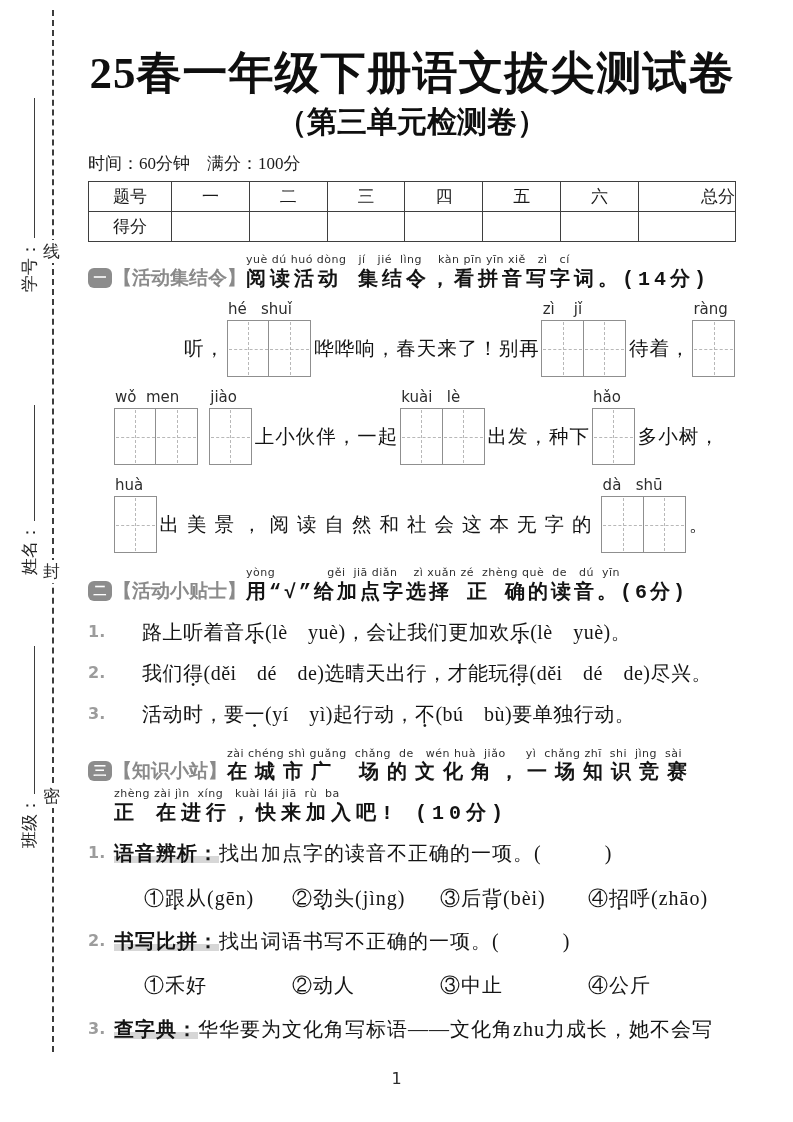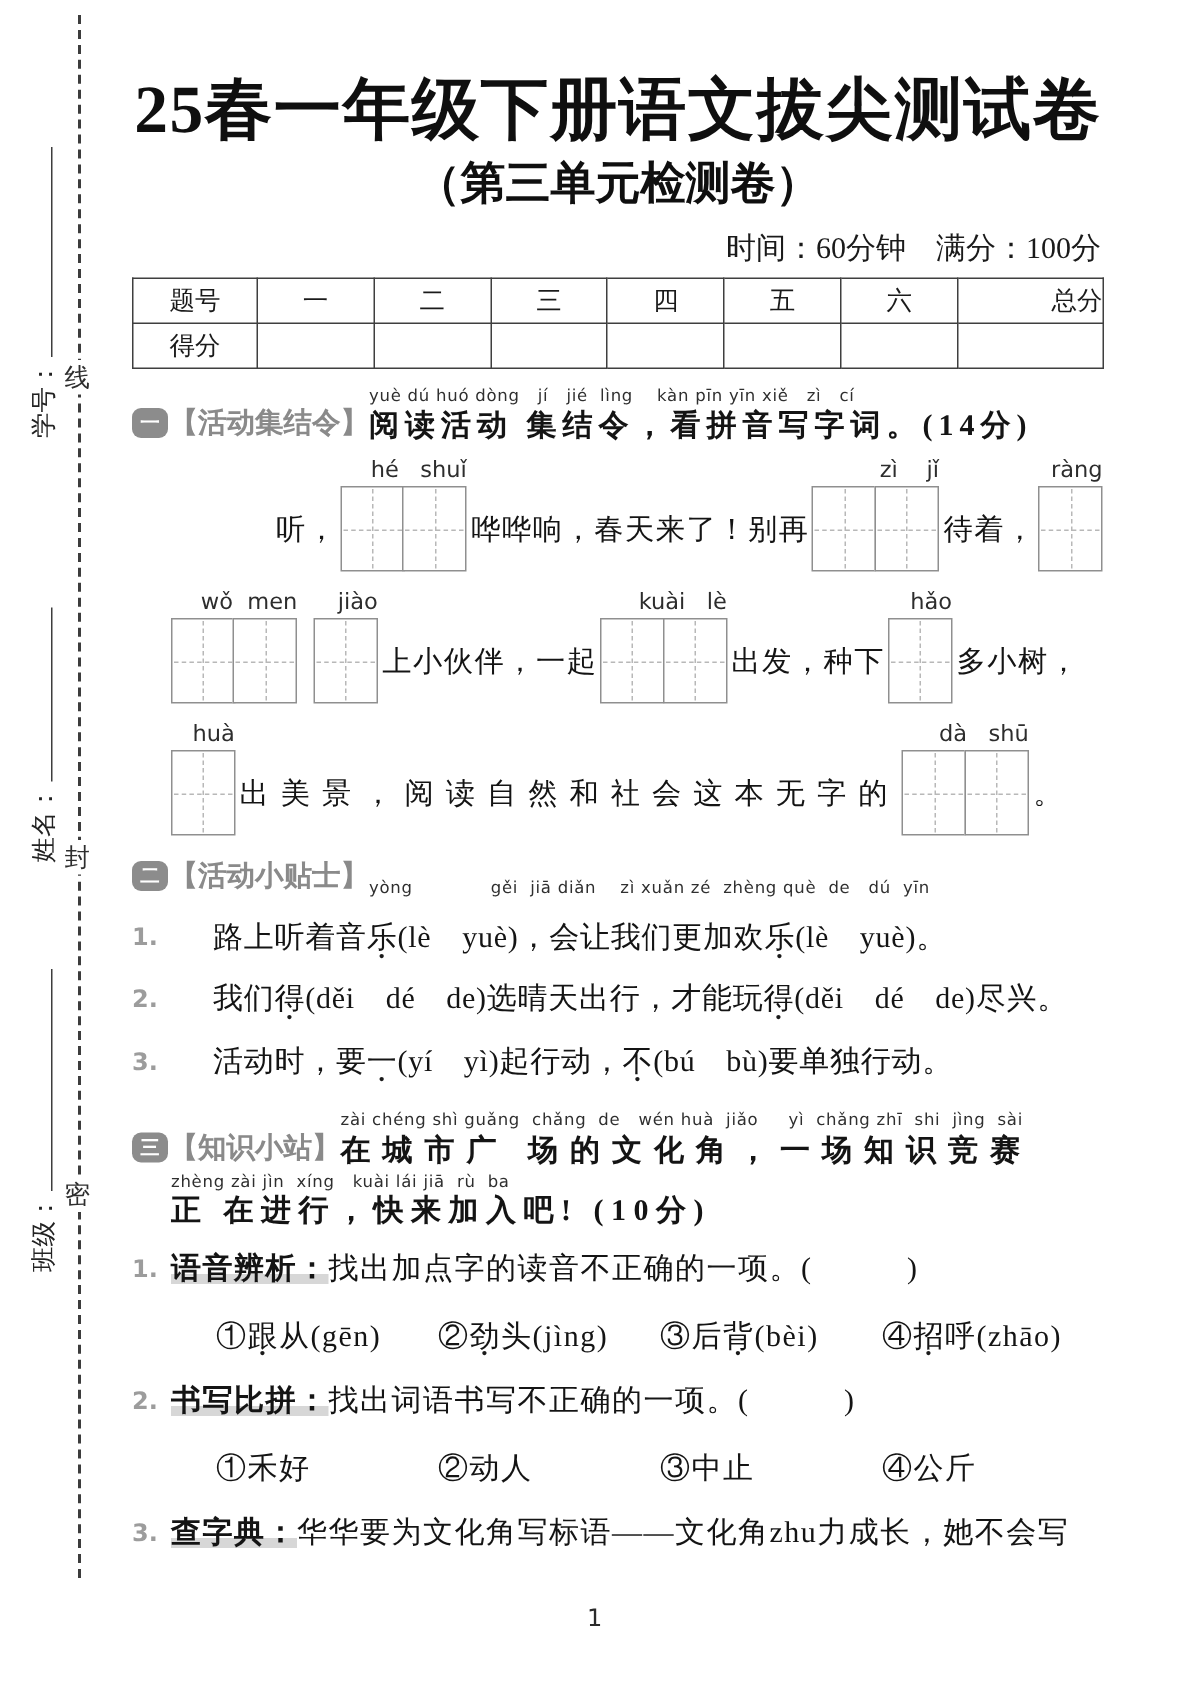--- a/index.html
+++ b/index.html
@@ -20,51 +20,51 @@
     white-space:nowrap;font-size:17px;color:#222;line-height:26px;}
   .seal-group .blank{display:inline-block;border-bottom:1.6px solid #3d3d3d;height:1.05em;margin-left:3px;vertical-align:baseline;}
   .seal-group.g1{top:292px;} .seal-group.g1 .blank{width:140px;}
   .seal-group.g2{top:575px;} .seal-group.g2 .blank{width:116px;}
   .seal-group.g3{top:848px;} .seal-group.g3 .blank{width:148px;}
 
   
   .content{position:absolute;left:88px;top:48px;width:648px;}
   .title{font-size:45px;font-weight:bold;text-align:center;letter-spacing:1px;line-height:1.12;color:#0f0f0f;}
   .subtitle{font-size:30px;font-weight:bold;text-align:center;margin-top:4px;color:#0f0f0f;}
-  .meta{text-align:right;font-size:20px;margin-top:9px;padding-right:2px;color:#1a1a1a;}
+  .meta{text-align:left;font-size:17px;margin-top:9px;padding-right:2px;color:#1a1a1a;}
 
   table.score-table{border-collapse:collapse;width:100%;margin-top:6px;table-layout:fixed;}
   table.score-table td{border:1.6px solid #3f3f3f;height:29px;text-align:center;font-size:17px;padding:0;color:#1a1a1a;}
   table.score-table td:first-child{width:82px;}
   table.score-table td:last-child{width:96px;text-align:right;}
 
   
   .sec-head{display:flex;align-items:flex-end;margin-top:12px;}
   .sec-icon{flex:0 0 auto;width:24px;height:20px;background:#8c8c8c;border-radius:6px;color:#fff;
     font-size:13px;line-height:20px;text-align:center;margin:0 1px 5px 0;font-weight:bold;}
   .sec-tag{flex:0 0 auto;font-size:19px;font-weight:bold;color:#8a8a8a;margin-bottom:2px;font-family:"Liberation Serif",serif;}
   .headcol{display:flex;flex-direction:column;flex:1;}
   .sec-pinyin{font-family:"DejaVu Sans","Liberation Sans",sans-serif;font-size:11px;color:#2f2f2f;
     line-height:1.15;white-space:pre;letter-spacing:0.5px;}
-  .sec-title{font-size:20px;font-weight:bold;color:#141414;line-height:1.3;white-space:nowrap;}
+  .sec-title{font-size:20px;font-weight:bold;color:#141414;line-height:1.3;white-space:nowrap;font-family:Liberation Mono, monospace;}
   .sec-title.t1{letter-spacing:4px;}
   .sec-title.t2{letter-spacing:3px;}
   .sec-title.t3a{letter-spacing:8px;}
   .sec3-line2{display:flex;flex-direction:column;margin-left:26px;margin-top:2px;}
   .sec-title.t3b{letter-spacing:5px;}
 
   
   .fill-line{display:flex;align-items:center;margin-top:31px;min-height:57px;font-size:19.5px;
     letter-spacing:1px;padding-left:24px;color:#141414;}
   #sec1-lines .fill-line:nth-child(1){padding-left:96px;margin-top:27px;}
   #sec1-lines .fill-line:nth-child(3) .ftext{letter-spacing:8px;}
   .ftext{white-space:nowrap;}
   .wg{position:relative;display:flex;flex:0 0 auto;margin:0 3px;}
   .wg + .wg{margin-left:9px;}
-  .wg .pin{position:absolute;top:-20px;left:0;width:100%;text-align:right;
+  .wg .pin{position:absolute;top:-20px;left:0;width:100%;text-align:left;
     font-family:"DejaVu Sans","Liberation Sans",sans-serif;font-size:15px;color:#2d2d2d;white-space:pre;letter-spacing:0;}
   .cell{width:43px;height:57px;border:1.4px solid #8f8f8f;margin-left:-1.4px;position:relative;background:#fff;box-sizing:border-box;}
   .cell:first-child{margin-left:0;}
   .cell::before{content:"";position:absolute;left:1px;right:1px;top:50%;border-top:1px dashed #b8b8b8;}
   .cell::after{content:"";position:absolute;top:1px;bottom:1px;left:50%;border-left:1px dashed #b8b8b8;}
 
   
   .qitem{display:flex;margin-top:11px;font-size:20px;line-height:1.52;color:#141414;}
   .qnum{flex:0 0 26px;color:#9c9c9c;font-weight:bold;font-family:"DejaVu Sans","Liberation Sans",sans-serif;
     font-size:16px;padding-top:3px;}
@@ -196,20 +196,21 @@
           </div>
           <span class="ftext">。</span>
         </div>
       </div>
 
     <div class="sec-head" style="margin-top:14px;">
       <span class="sec-icon">二</span>
       <span class="sec-tag">【活动小贴士】</span>
       <span class="headcol">
         <span class="sec-pinyin">yòng             gěi  jiā diǎn    zì xuǎn zé  zhèng què  de   dú  yīn</span>
+        <span class="sec-title t2">用“√”给加点字选择 正 确的读音。(6分)</span>
       </span>
     </div>
     <div id="sec2-items">
         <div class="qitem">
           <span class="qnum">1.</span>
           <div class="qtext"><span>路上听着音</span><span class="dotted">乐</span><span>(lè　yuè)，会让我们更加欢</span><span class="dotted">乐</span><span>(lè　yuè)。</span></div>
         </div>
         <div class="qitem">
           <span class="qnum">2.</span>
           <div class="qtext"><span>我们</span><span class="dotted">得</span><span>(děi　dé　de)选晴天出行，才能玩</span><span class="dotted">得</span><span>(děi　dé　de)尽兴。</span></div>

